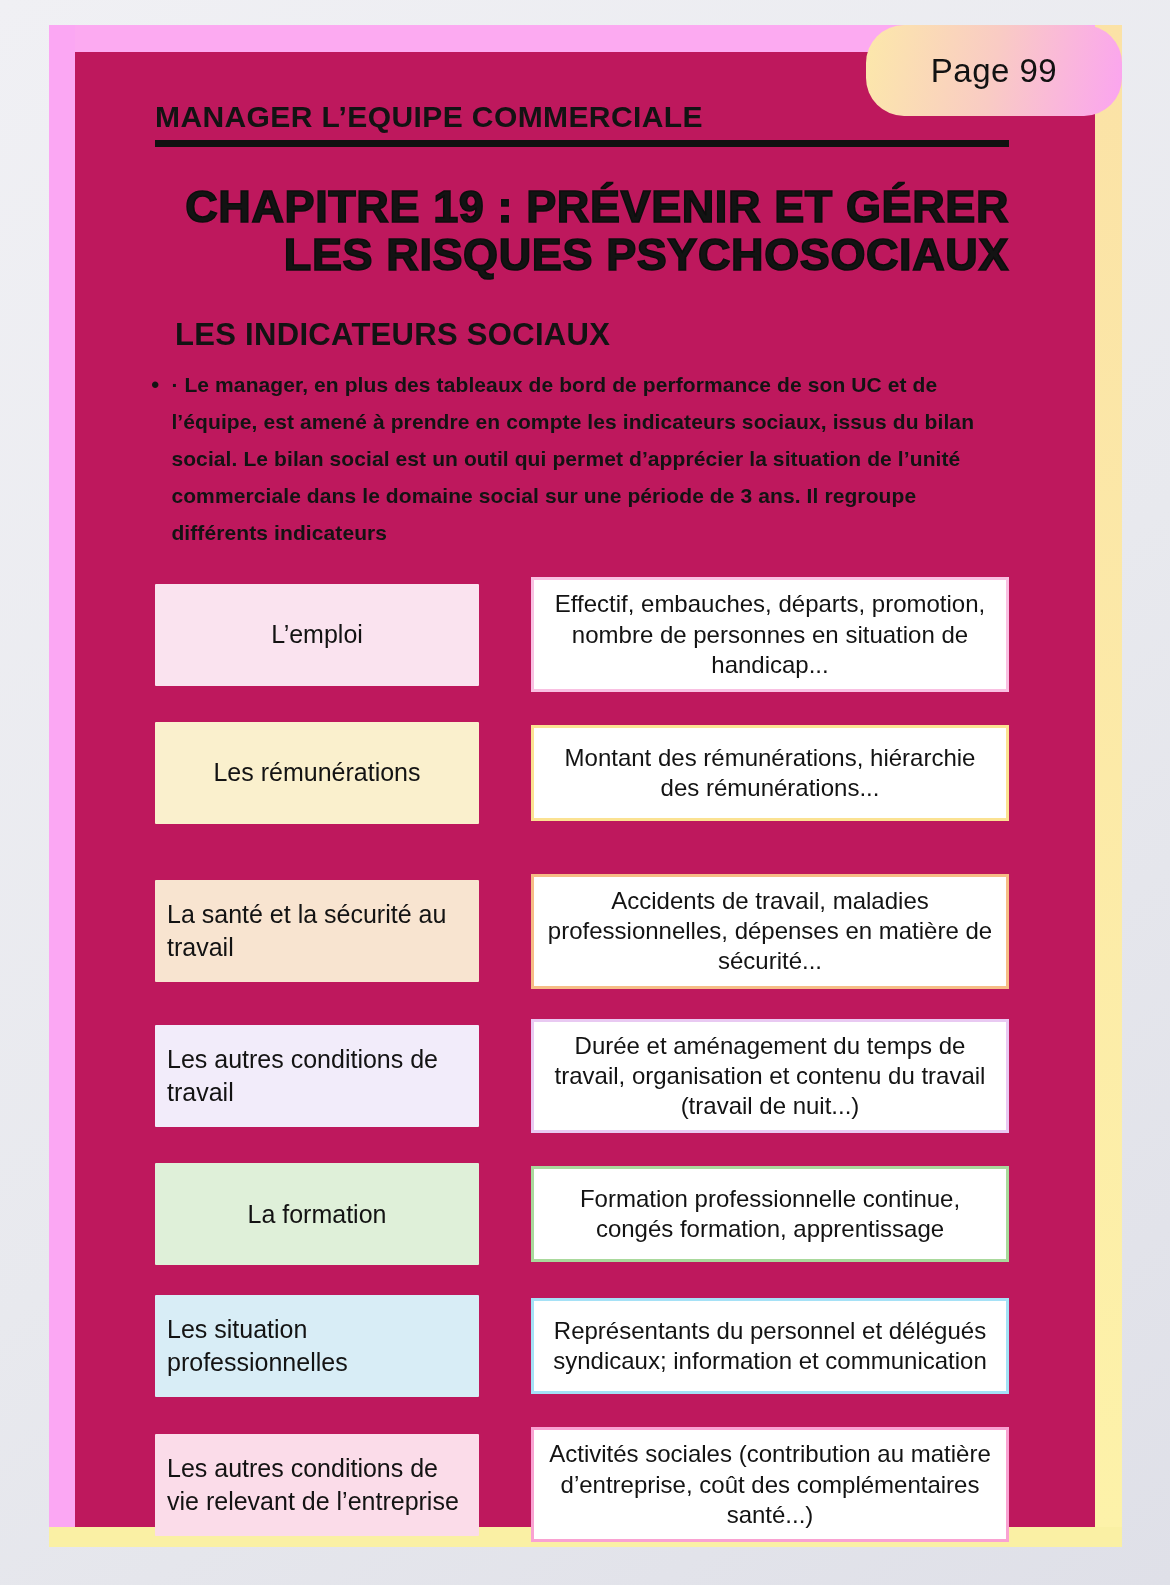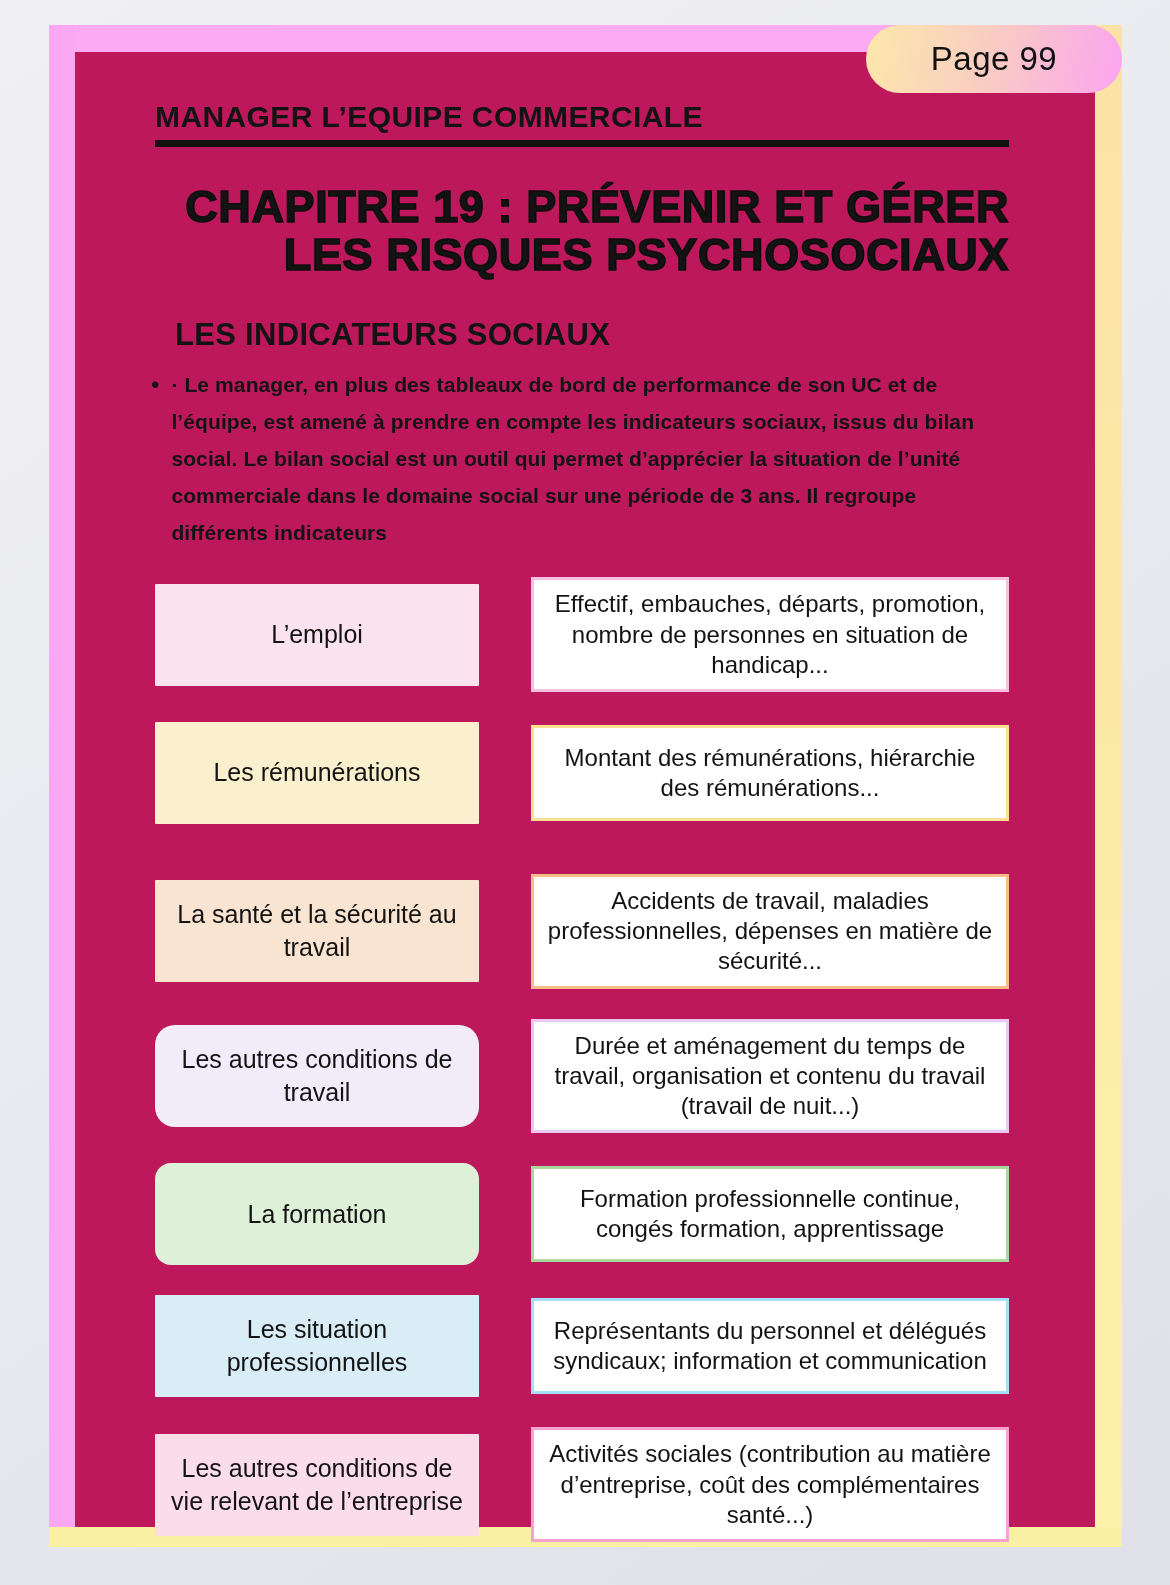--- a/index.html
+++ b/index.html
@@ -10,21 +10,21 @@
     color:#131313;
   }
   .frame{position:absolute;left:49px;top:25px;width:1073px;height:1522px;}
   .frame-strip{position:absolute;}
   .strip-top{left:0;top:0;right:0;height:27px;}
   .strip-left{left:0;top:0;width:26px;bottom:20px;}
   .strip-right{right:0;top:0;width:27px;bottom:20px;}
   .strip-bottom{left:0;right:0;bottom:0;height:20px;}
   .page{position:absolute;left:26px;top:27px;right:27px;bottom:20px;background:#be185d;}
   .badge{
-    position:absolute;top:0;right:0;width:256px;height:68px;border-radius:38px;
+    position:absolute;top:0;right:0;width:256px;height:91px;border-radius:38px;
     display:flex;align-items:center;justify-content:center;
     font-size:33px;font-weight:500;color:#121212;letter-spacing:0.5px;
   }
   .content{position:absolute;left:0;top:0;right:0;bottom:0;padding:0 86px 0 80px;box-sizing:border-box;}
   .header-title{
     margin-top:48px;font-size:30px;font-weight:700;letter-spacing:0.4px;line-height:1.1;
   }
   .rule{height:7px;background:#111;margin-top:7px;width:100%;}
   .chapter-title{
     margin-top:36px;text-align:right;font-size:45px;font-weight:800;line-height:1.07;
@@ -33,21 +33,21 @@
   .section-heading{margin-top:38px;margin-left:20px;font-size:31px;font-weight:600;letter-spacing:0.3px;}
   .intro-row{display:flex;margin-top:13px;gap:12px;margin-left:-4px;}
   .bullet{font-size:24px;line-height:37px;flex:0 0 auto;}
   .intro-text{font-size:21px;line-height:37px;letter-spacing:0.1px;font-weight:bold;}
   .rows{margin-top:26px;}
   .row{display:flex;justify-content:space-between;align-items:center;margin-top:30px;}
   .row:first-child{margin-top:0;}
   .row:nth-child(3){margin-top:50px;}
   .label-box{
     width:324px;min-height:102px;box-sizing:border-box;border-radius:1px;
-    display:flex;align-items:center;justify-content:center;text-align:center;
+    display:flex;align-items:center;justify-content:center;text-align:left;
     font-size:25px;line-height:1.32;padding:8px 12px;font-weight:500;
   }
   .desc-box{
     width:478px;min-height:96px;box-sizing:border-box;background:#ffffff;
     border:3px solid #14b8a6;display:flex;align-items:center;justify-content:center;
     text-align:center;font-size:24px;line-height:1.26;padding:9px 12px;font-weight:500;
   }
 </style>
 </head>
 <body>
@@ -87,26 +87,26 @@
           <div class="label-box" style="background: rgb(250, 240, 205);">Les rémunérations</div>
           <div class="desc-box" style="border-color: rgb(251, 226, 146);">Montant des rémunérations, hiérarchie des rémunérations...</div>
         </div>
 
         <div class="row">
           <div class="label-box" style="background: rgb(248, 228, 208);">La santé et la sécurité au travail</div>
           <div class="desc-box" style="border-color: rgb(246, 189, 134);">Accidents de travail, maladies professionnelles, dépenses en matière de sécurité...</div>
         </div>
 
         <div class="row">
-          <div class="label-box" style="background: rgb(242, 236, 250); border-radius: 20px;">Les autres conditions de travail</div>
+          <div class="label-box" style="background: rgb(242, 236, 250);">Les autres conditions de travail</div>
           <div class="desc-box" style="border-color: rgb(233, 201, 242);">Durée et aménagement du temps de travail, organisation et contenu du travail (travail de nuit...)</div>
         </div>
 
         <div class="row">
-          <div class="label-box" style="background: rgb(223, 240, 217); border-radius: 16px;">La formation</div>
+          <div class="label-box" style="background: rgb(223, 240, 217);">La formation</div>
           <div class="desc-box" style="border-color: rgb(169, 217, 156);">Formation professionnelle continue, congés formation, apprentissage</div>
         </div>
 
         <div class="row">
           <div class="label-box" style="background: rgb(216, 237, 246);">Les situation professionnelles</div>
           <div class="desc-box" style="border-color: rgb(165, 225, 246);">Représentants du personnel et délégués syndicaux; information et communication</div>
         </div>
 
         <div class="row">
           <div class="label-box" style="background: rgb(251, 220, 233);">Les autres conditions de vie relevant de l’entreprise</div>

